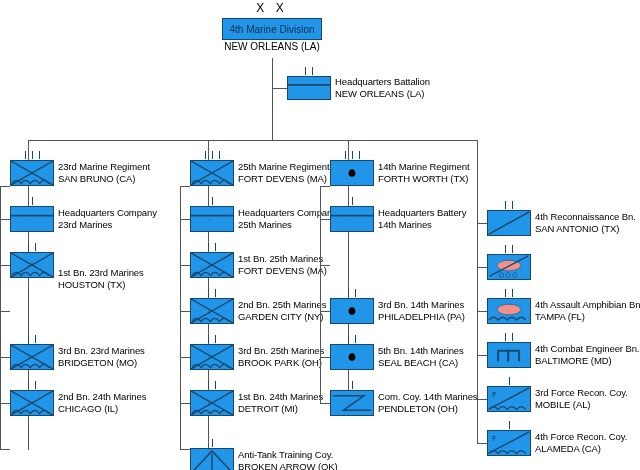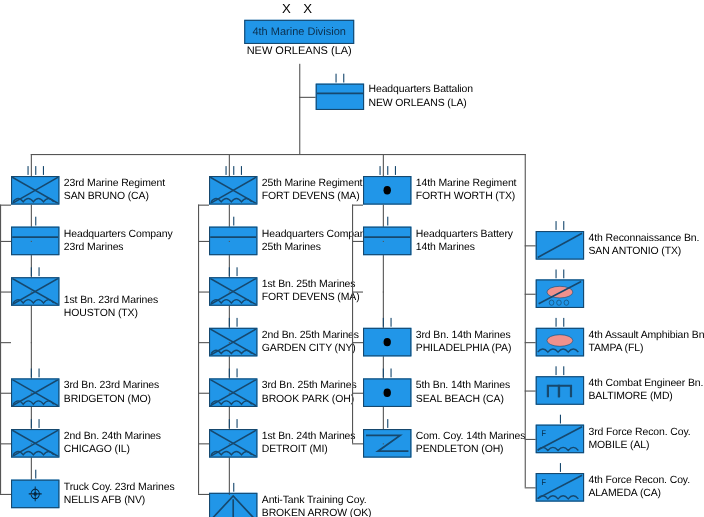--- a/index.html
+++ b/index.html
@@ -162,37 +162,20 @@
       <div class="ticks" style="top:-9px;width:44px;">
         <i style="background: rgb(22, 72, 110);"></i>
         <i style="background: rgb(22, 72, 110);"></i>
       </div>
       <div class="lbl" style="left:48px;top:1px;">
         <div>2nd Bn. 24th Marines</div>
         <div>CHICAGO (IL)</div>
       </div>
     </div>
     <div class="ln" style="left:28px;top:403px;width:1px;height:1px;background:#555555;"></div>
-    <div class="node" style="left:10px;top:436px;width:244px;height:26px;">
-      <div class="sym" style="width:44px;height:26px;background:#2196e8;border-color:#16486e;">
-        <svg viewBox="0 0 100 50" preserveAspectRatio="none">
-          <circle cx="50" cy="25" r="9" fill="none" stroke="#06263f" stroke-width="2"></circle>
-          <circle cx="50" cy="25" r="3.5" fill="#06263f"></circle>
-          <line x1="36" y1="25" x2="64" y2="25" stroke="#06263f" stroke-width="2"></line>
-          <line x1="50" y1="11" x2="50" y2="39" stroke="#06263f" stroke-width="2"></line>
-        </svg>
-      </div>
-      <div class="ticks" style="top:-9px;width:44px;">
-        <i style="background: rgb(22, 72, 110);"></i>
-      </div>
-      <div class="lbl" style="left:48px;top:1px;">
-        <div>Truck Coy. 23rd Marines</div>
-        <div>NELLIS AFB (NV)</div>
-      </div>
-    </div>
     <div class="ln" style="left:28px;top:449px;width:1px;height:1px;background:#555555;"></div>
     <div class="ln" style="left:208px;top:140px;width:1px;height:20px;background:#555555;"></div>
     <div class="node" style="left:190px;top:160px;width:244px;height:26px;">
       <div class="sym" style="width:44px;height:26px;background:#2196e8;border-color:#16486e;">
         <svg viewBox="0 0 100 50" preserveAspectRatio="none">
           <line x1="0" y1="0" x2="100" y2="50" stroke="#16486e" stroke-width="1.4" vector-effect="non-scaling-stroke"></line>
           <line x1="100" y1="0" x2="0" y2="50" stroke="#16486e" stroke-width="1.4" vector-effect="non-scaling-stroke"></line>
           <path d="M2 47 q11 -13 22 0 q11 -13 22 0 q11 -13 22 0 q11 -13 22 0" fill="none" stroke="#16486e" stroke-width="1.2" vector-effect="non-scaling-stroke"></path>
         </svg>
       </div>

